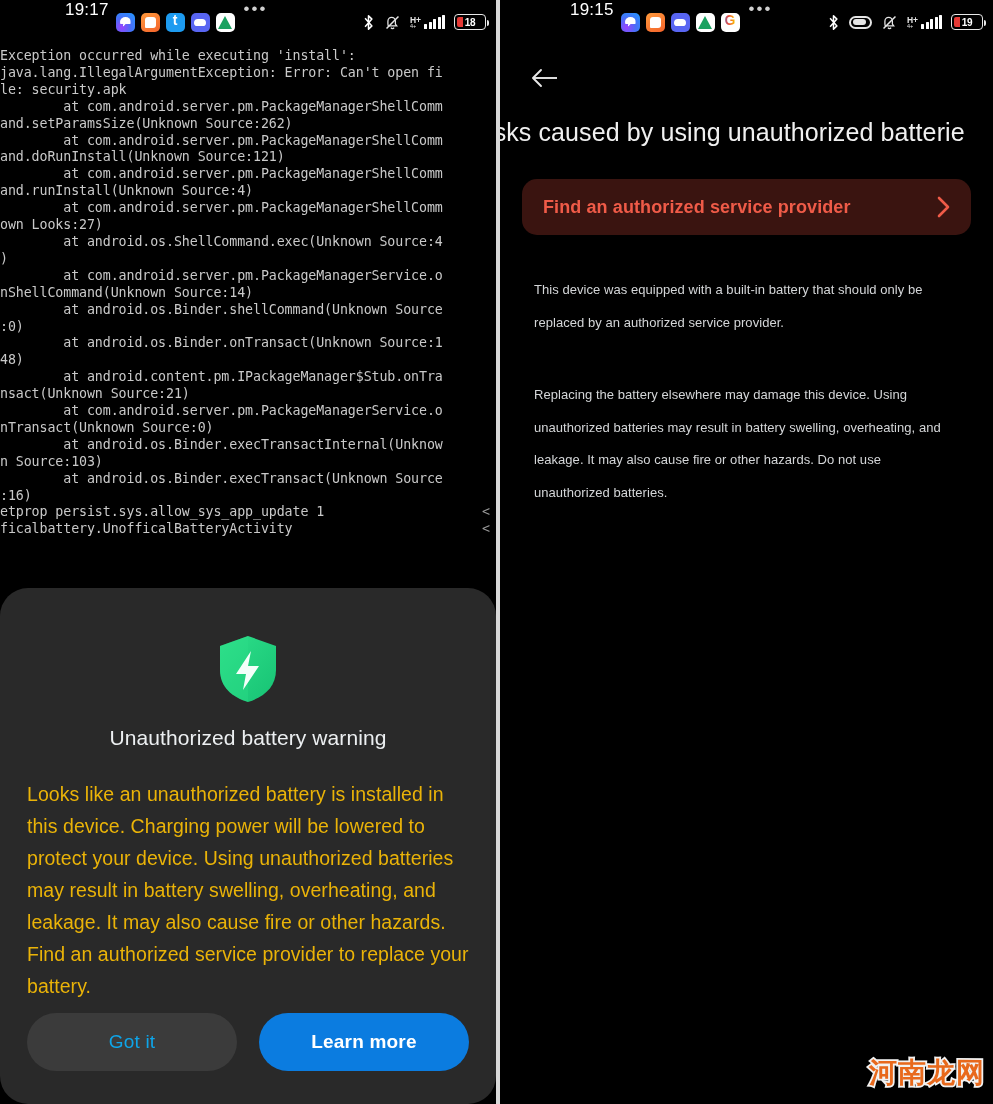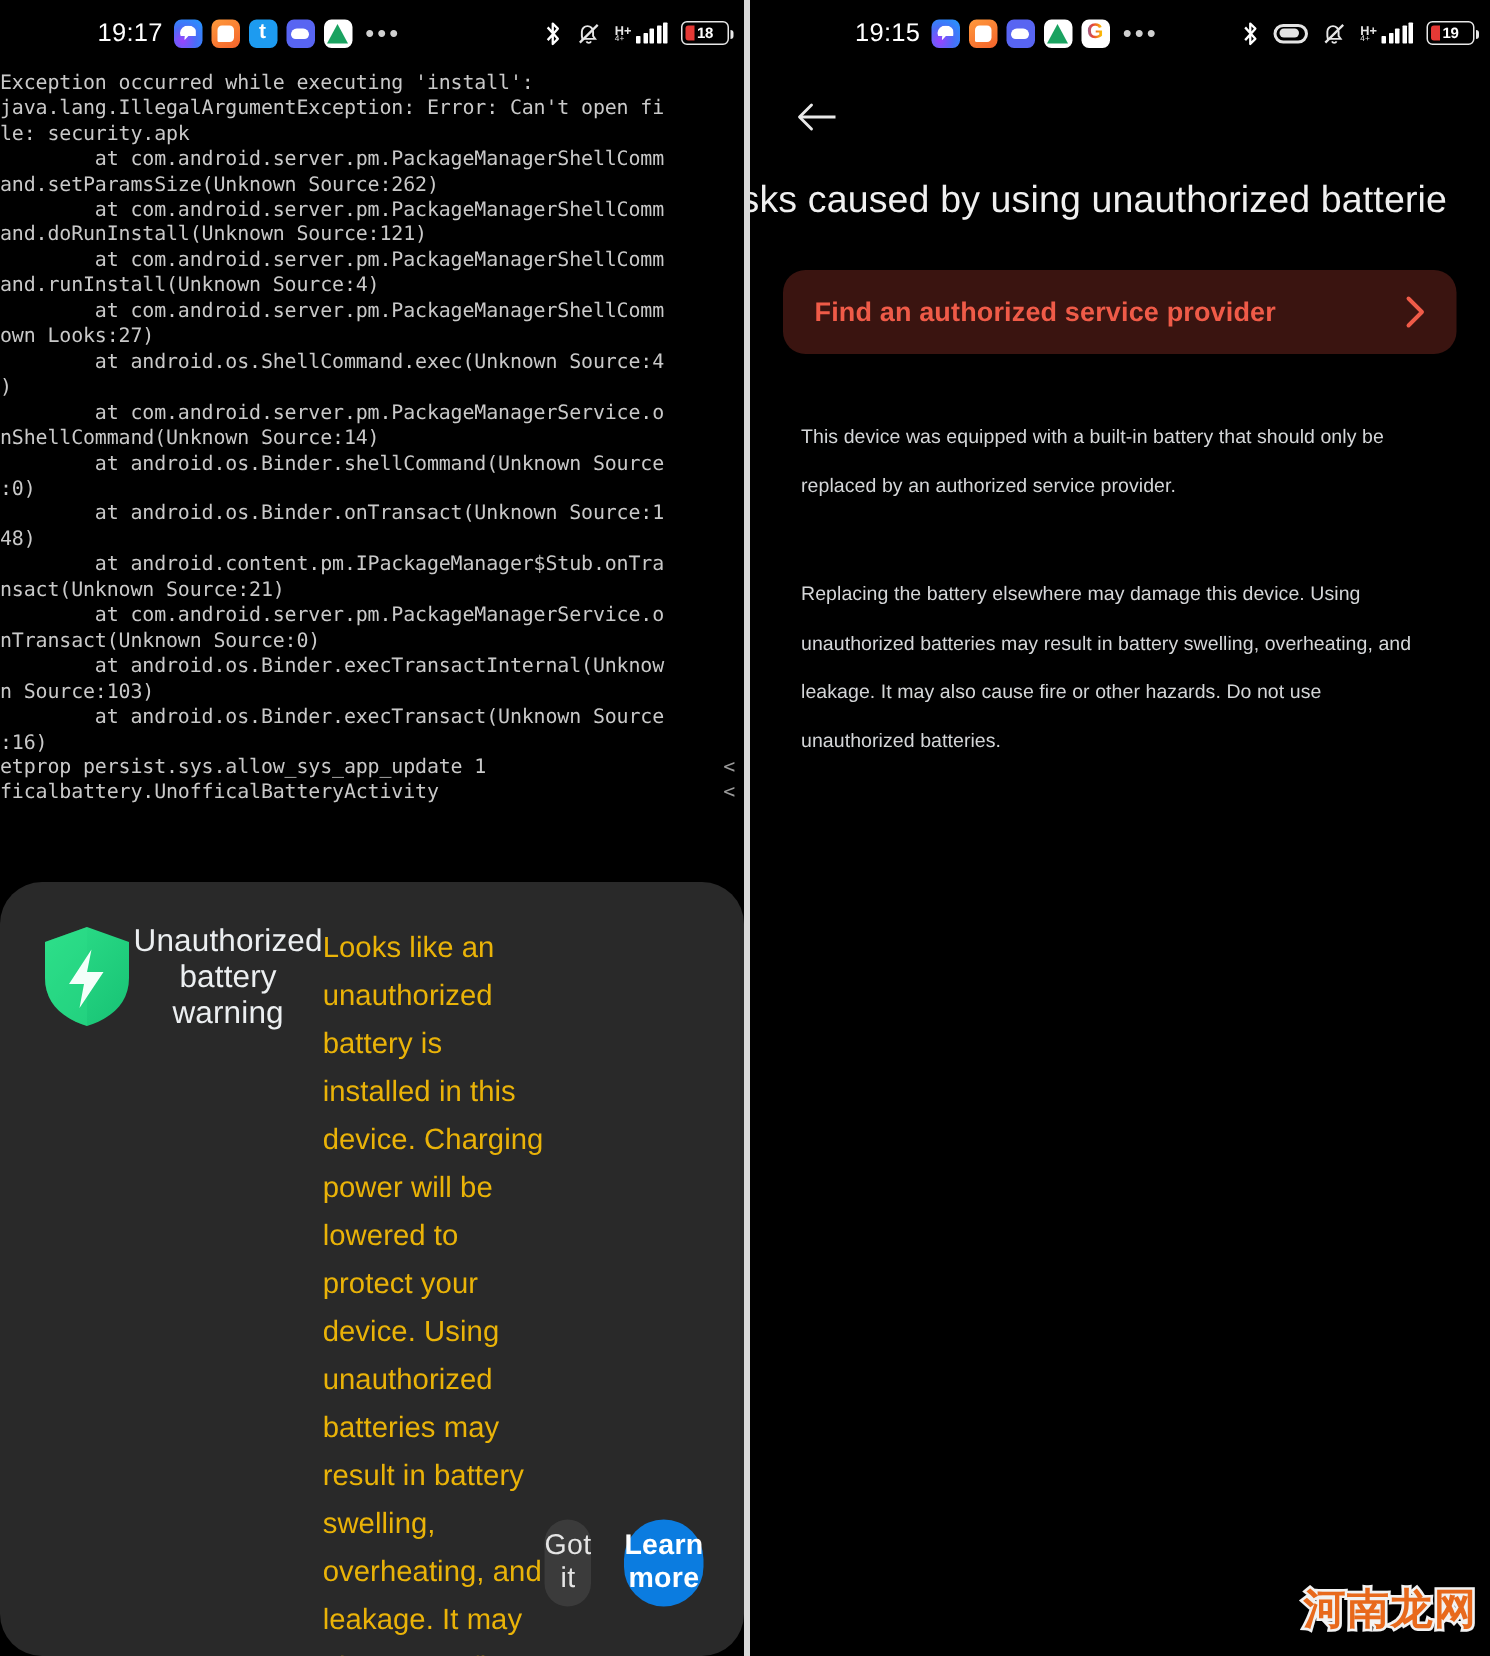--- a/index.html
+++ b/index.html
@@ -11,21 +11,21 @@
   }
   .screen { position:relative; width:993px; height:1104px; background:#000; }
 
   
   .panel-left  { position:absolute; left:0;   top:0; width:496px; height:1104px; background:#000; overflow:hidden; }
   .divider     { position:absolute; left:496px; top:0; width:4px; height:1104px; background:#d8d8d8; }
   .panel-right { position:absolute; left:500px; top:0; width:493px; height:1104px; background:#000; overflow:hidden; }
 
   
   .statusbar { position:relative; height:44px; display:flex; align-items:center; }
-  .sb-left  { position:absolute; left:0; right:0; top:0; bottom:0; display:flex; align-items:center; }
+  .sb-left  { position:absolute; left:0; right:0; top:0; bottom:0; display:flex; }
   .sb-clock { font-size:17px; color:#fff; font-weight:400; letter-spacing:.2px; }
   .sb-icons { display:flex; align-items:center; gap:6px; margin-left:7px; }
   .appicon { width:19px; height:19px; border-radius:5px; display:block; }
   .ai-messenger { background:radial-gradient(circle at 30% 75%, #9a43ff 0%, #4b6cf7 45%, #1e9bff 100%); position:relative; }
   .ai-messenger::after { content:""; position:absolute; left:4px; top:4.5px; width:11px; height:10px;
       background:#fff; border-radius:50% 50% 45% 50%; clip-path:polygon(0 0,100% 0,100% 70%,55% 70%,30% 100%,33% 70%,0 70%); }
   .ai-orange { background:linear-gradient(150deg,#ff9a3c,#f4632b); position:relative; }
   .ai-orange::after { content:""; position:absolute; left:4px; top:4px; width:11px; height:11px; background:#fff; border-radius:3px 3px 3px 1px; }
   .ai-twitter { background:#1d9bf0; position:relative; }
   .ai-twitter::after { content:"t"; position:absolute; left:0; top:-1px; width:19px; text-align:center; color:#fff; font-size:14px; font-weight:700; }
@@ -61,28 +61,28 @@
   
   .terminal { padding:4px 0 0 0; }
   .term-line { font-family:"DejaVu Sans Mono","Liberation Mono",monospace;
      font-size:13.3px; line-height:16.9px; color:#c9c9c9; white-space:pre; letter-spacing:-.1px; }
   .term-line.end { position:relative; }
   .term-line .rt { position:absolute; right:6px; color:#9a9a9a; }
 
   
   .sheet { position:absolute; left:0; bottom:0; width:496px; height:516px;
      background:#292929; border-radius:28px; }
-  .sheet-inner { padding:28px 27px 0 27px; display:flex; flex-direction:row; height:100%; }
+  .sheet-inner { padding:46px 27px 0 27px; display:flex; flex-direction:column; height:100%; }
   .shield-wrap { display:flex; justify-content:center; margin-bottom:22px; }
   .dlg-title { text-align:center; font-size:21px; color:#eceff1; font-weight:400; letter-spacing:.1px; margin-bottom:28px; }
   .dlg-body { font-size:19.5px; line-height:32px; color:#eab308; letter-spacing:.05px; }
   .dlg-actions { margin-top:auto; display:flex; gap:22px; padding-bottom:33px; }
   .btn { flex:1; height:58px; border-radius:29px; border:none; font-size:19px; letter-spacing:.2px;
      display:flex; align-items:center; justify-content:center; cursor:pointer; font-family:inherit; }
-  .btn-secondary { background:#3b3b3b; color:#e5e5e5; }
+  .btn-secondary { background:#3b3b3b; color:#0ea5e9; }
   .btn-primary { background:#0b7ce0; color:#fff; font-weight:700; }
 
   
   .back-row { padding:22px 0 0 30px; }
   .back-arrow { width:30px; height:24px; cursor:pointer; }
   .rp-title { margin-top:24px; font-size:25px; color:#f0f0f0; font-weight:400;
       white-space:nowrap; margin-left:-12px; letter-spacing:.1px; }
   .banner { margin:32px 22px 0 22px; height:56px; background:#3a1410; border-radius:15px;
       display:flex; align-items:center; justify-content:space-between; padding:0 21px; cursor:pointer; }
   .banner-label { font-size:18px; color:#ef5b48; letter-spacing:.1px;font-weight:bold; }

